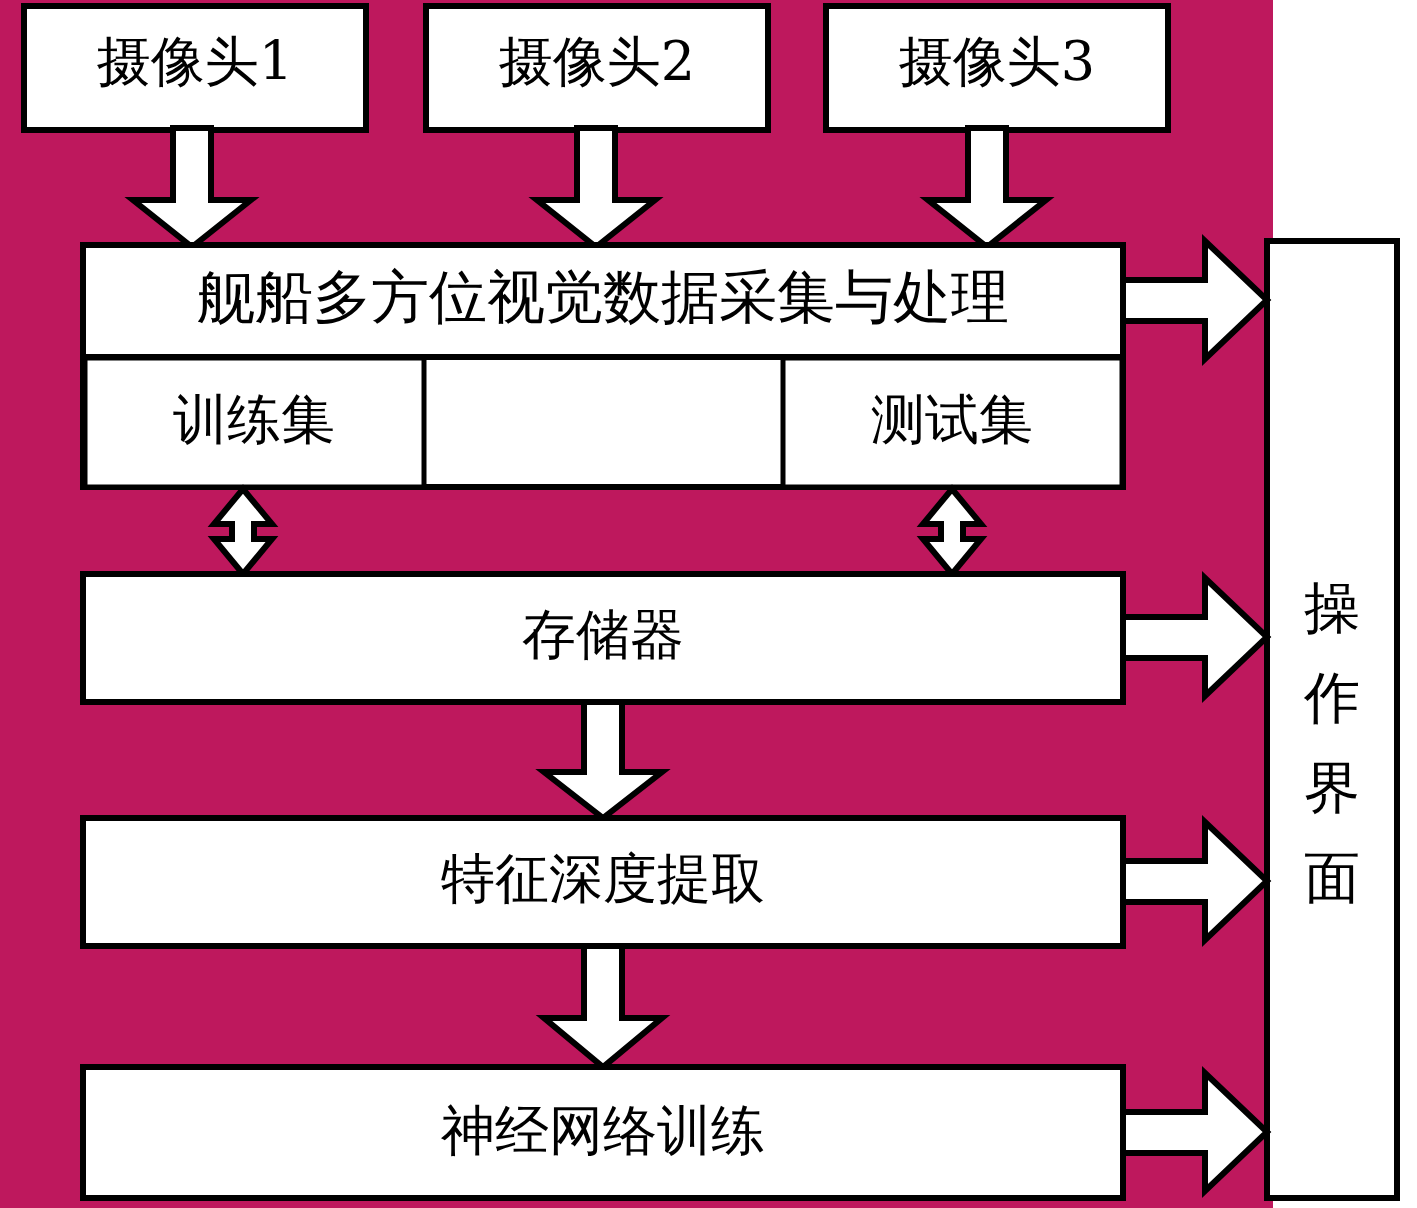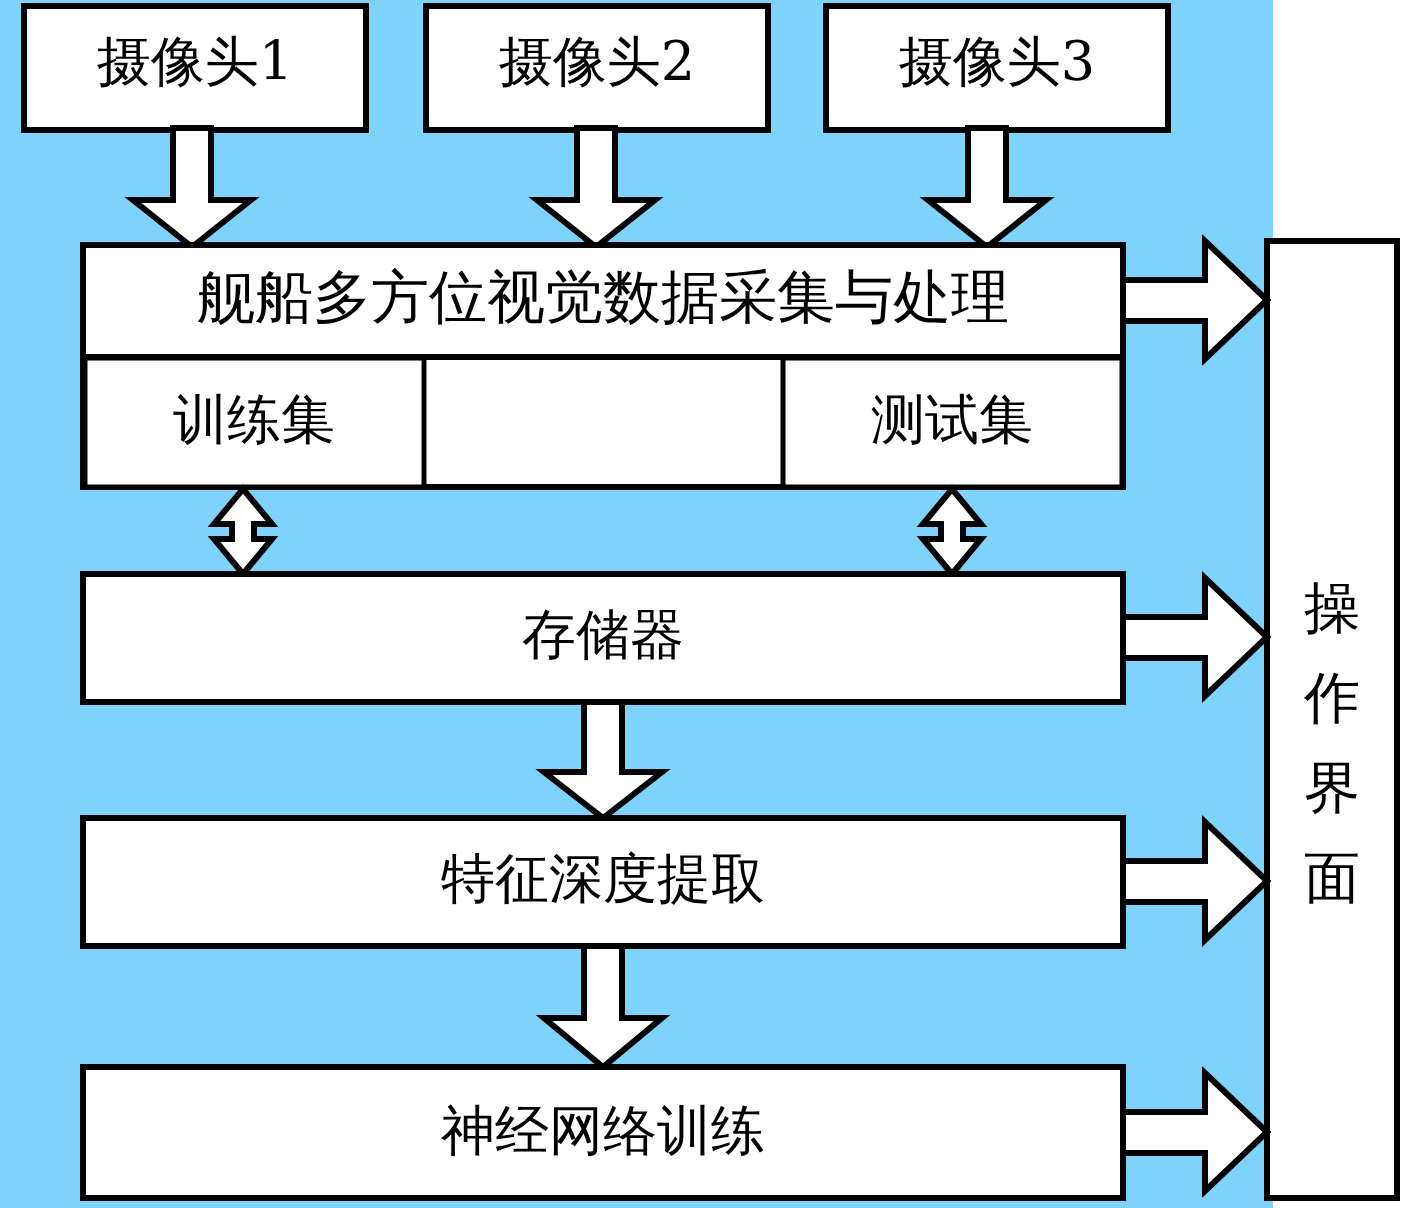--- a/index.html
+++ b/index.html
@@ -10,21 +10,21 @@
   body {
     width: 1417px;
     height: 1208px;
     font-family: "DejaVu Sans", sans-serif;
     overflow: hidden;
   }
   #diagram-root {
     position: relative;
     width: 1273px;
     height: 1208px;
-    background: #7dd3fc;
+    background: #be185d;
     text-decoration: underline;
   }
   svg#flow-svg {
     display: block;
     width: 1417px;
     height: 1208px;
   }
   .box-shape {
     fill: #ffffff;
     stroke: #000000;

